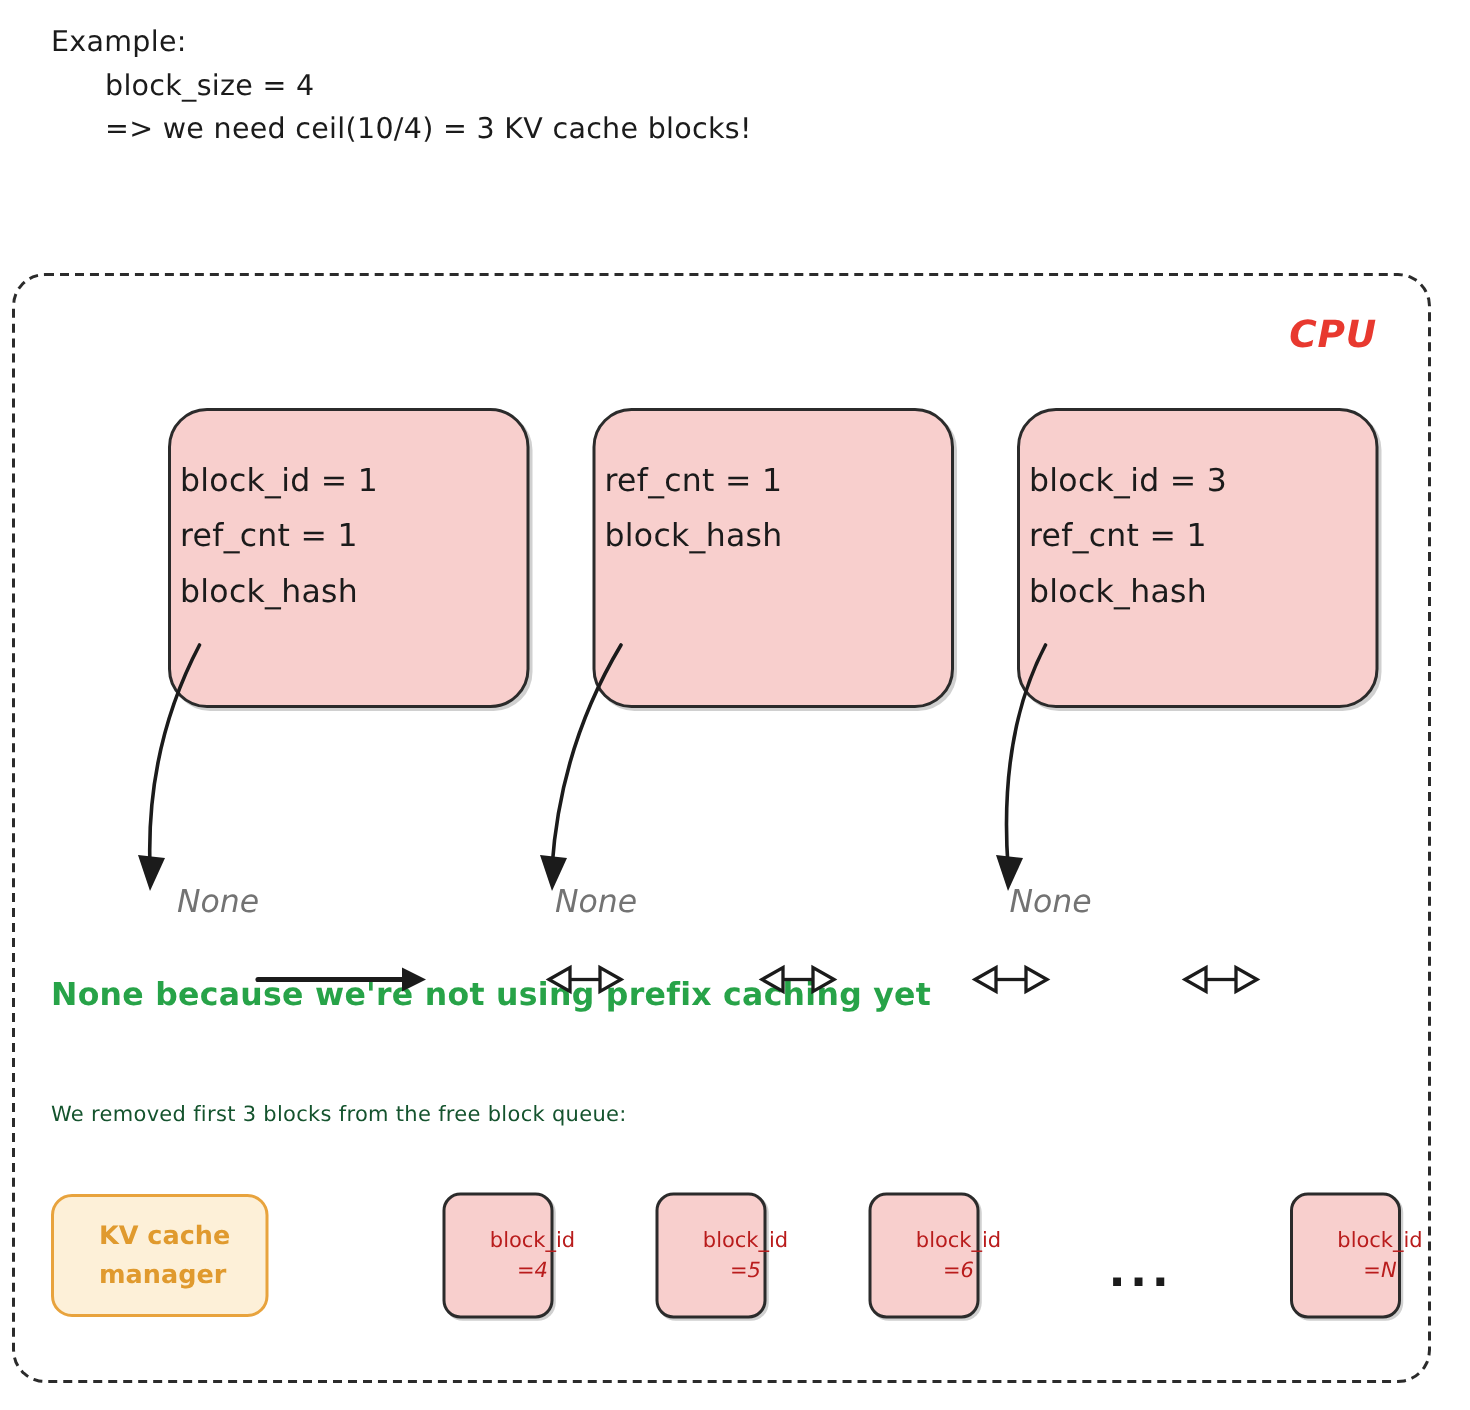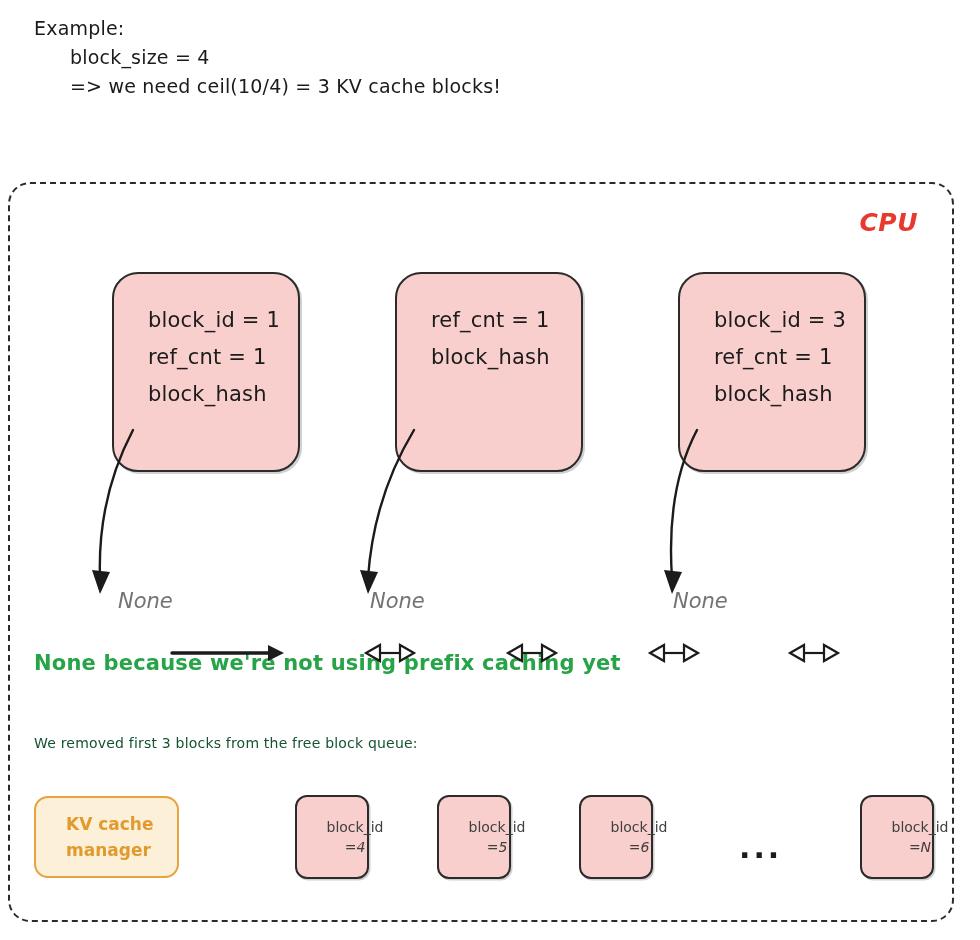--- a/index.html
+++ b/index.html
@@ -45,27 +45,27 @@
     color: #e8392f;
     font-size: 25px;
     font-weight: 700;
     font-style: italic;
     letter-spacing: 0.5px;
   }
 
   
   .block-card {
     position: absolute;
-    width: 188px;
+    width: 241px;
     height: 200px;
     background: #f8cfcd;
     border: 2.2px solid #2b2b2b;
     border-radius: 26px;
     box-sizing: border-box;
-    padding: 28px 0 0 34px;
+    padding: 28px 0 0 6px;
     box-shadow: 2px 2px 0 rgba(40,40,40,0.22);
   }
   .block-card .row {
     font-size: 21px;
     line-height: 37px;
     letter-spacing: 0.2px;
     color: #1b1b1b;
   }
   #card0 { left: 102px; top: 88px; }
   #card1 { left: 385px; top: 88px; }
@@ -138,21 +138,21 @@
     box-sizing: border-box;
     display: flex;
     flex-direction: column;
     align-items: center;
     justify-content: center;
     box-shadow: 1.5px 1.5px 0 rgba(40,40,40,0.22);
   }
   .queue-block span {
     font-size: 14px;
     line-height: 20px;
-    color: #404040;
+    color: #b91c1c;
     margin-left: 46px;
   }
   .queue-block .idv { font-style: italic; }
   #q0 { left: 285px; top: 611px; }
   #q1 { left: 427px; top: 611px; }
   #q2 { left: 569px; top: 611px; }
   #q3 { left: 850px; top: 611px; }
 
   .ellipsis {
     position: absolute;

